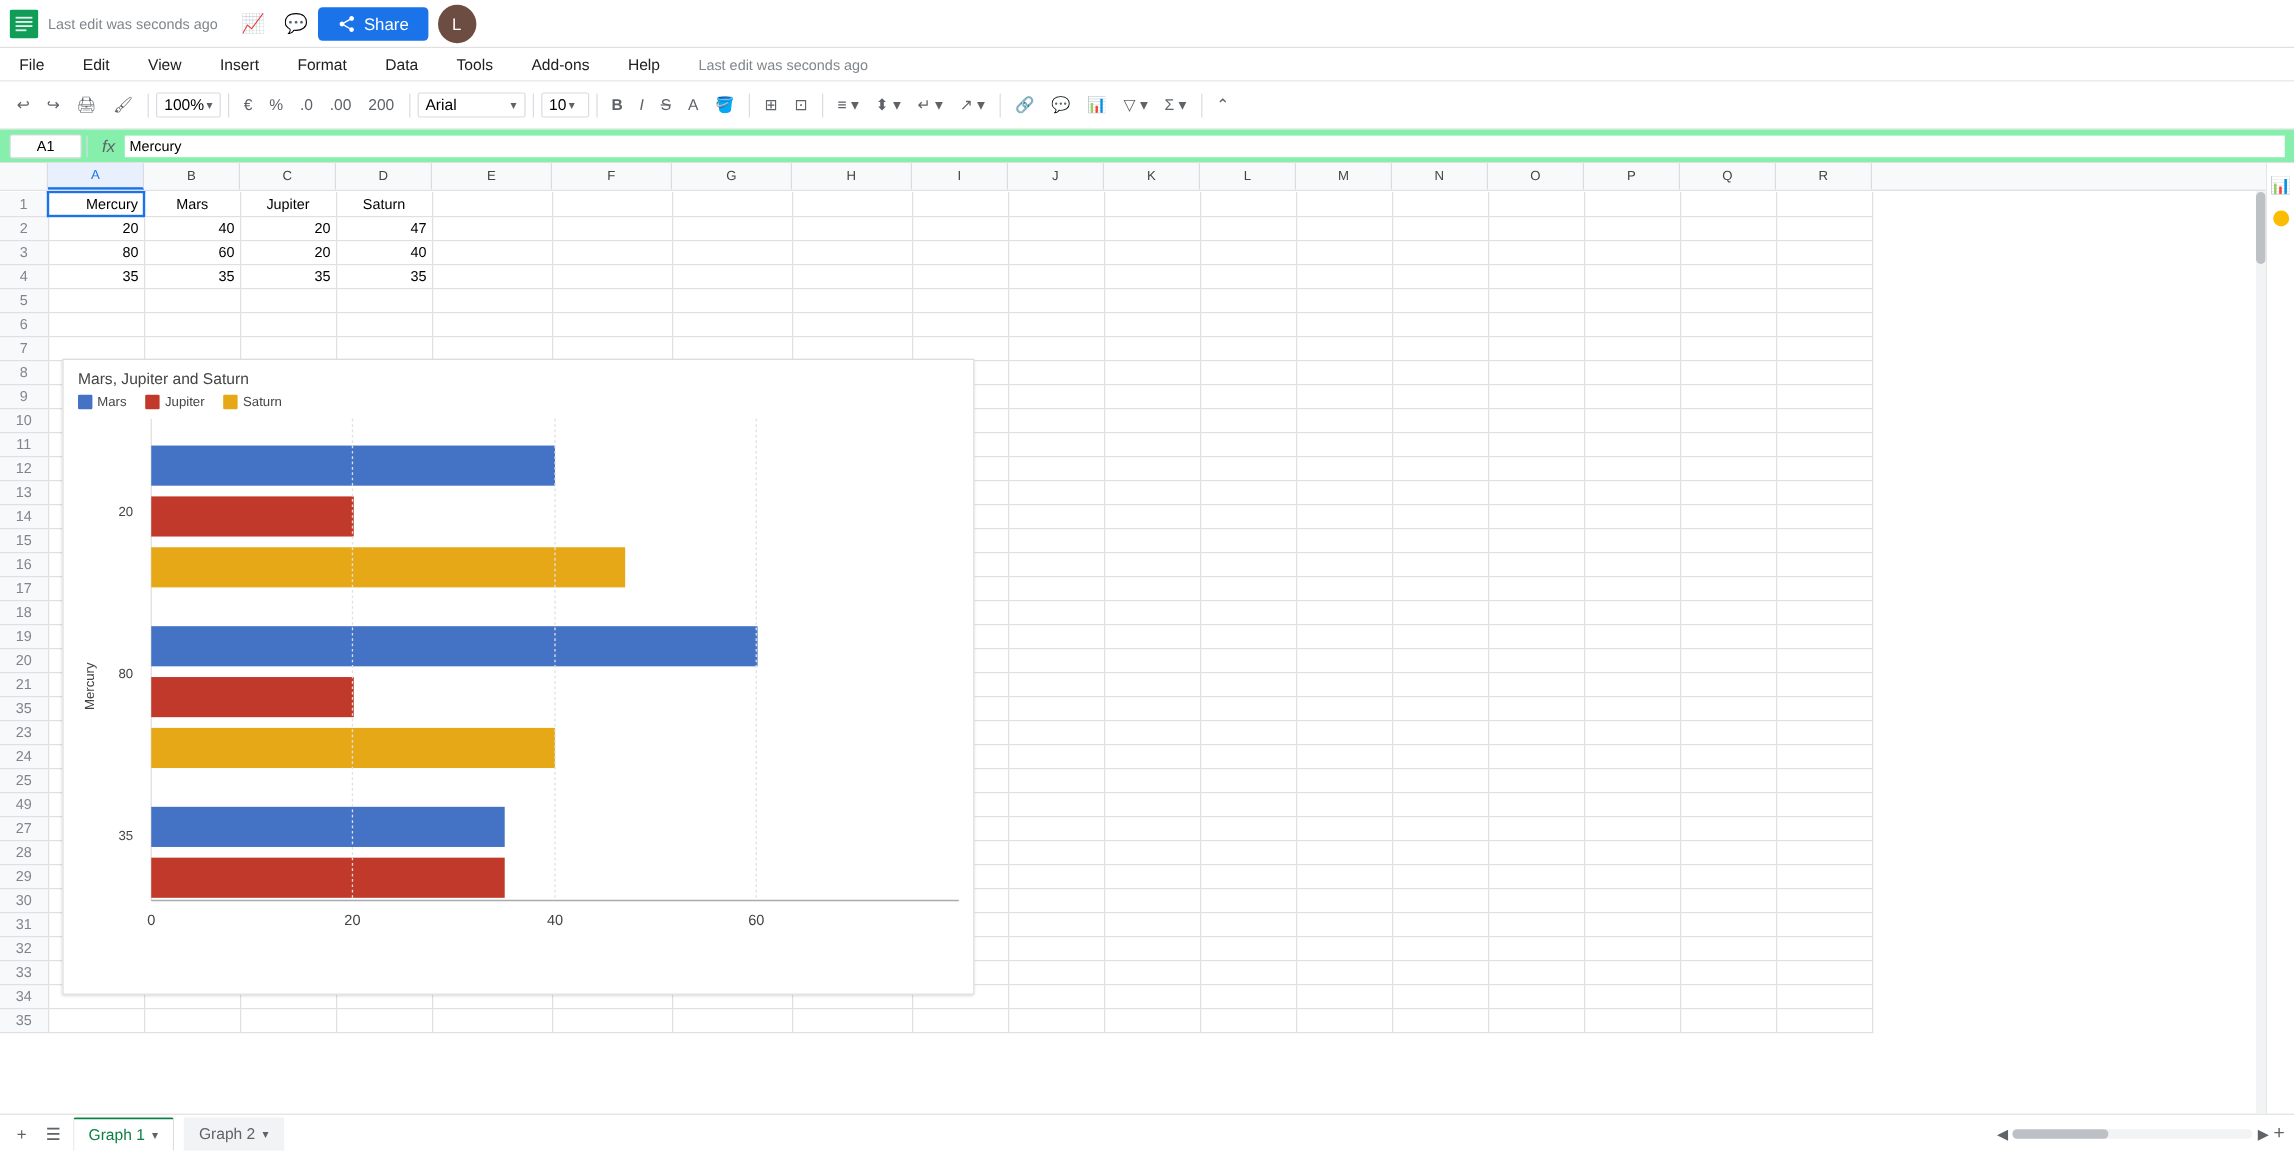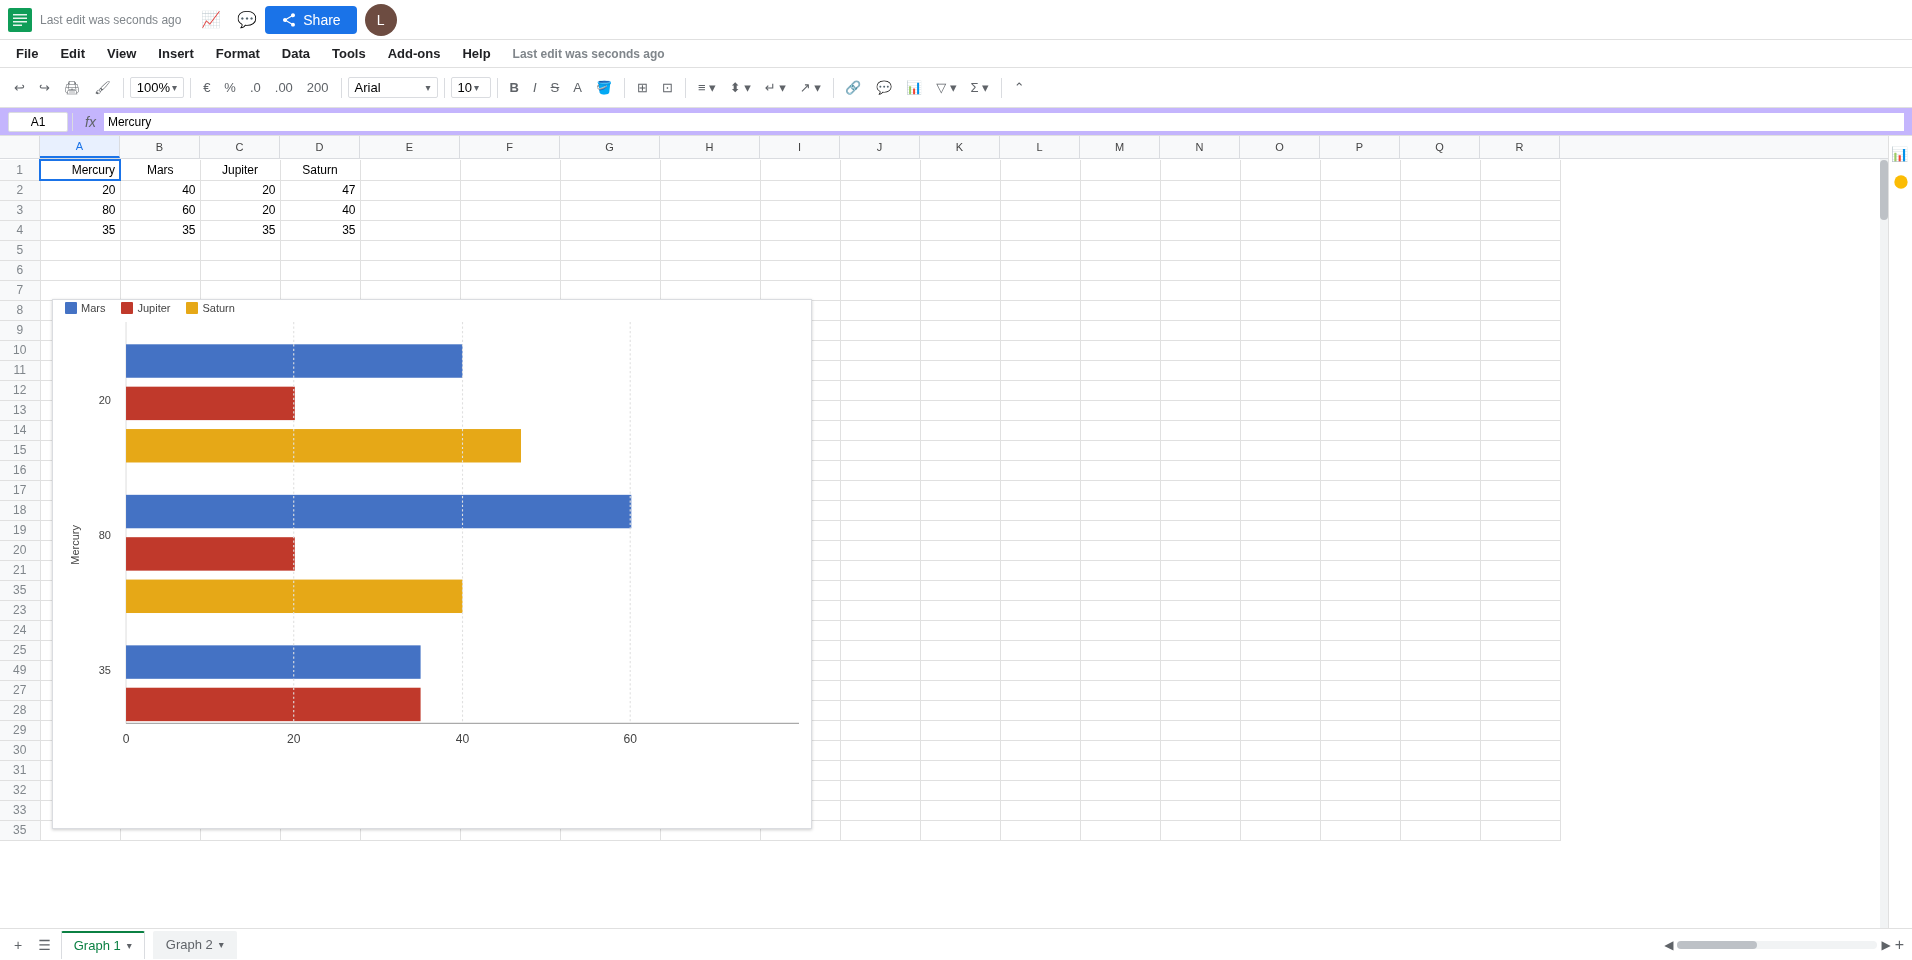--- a/index.html
+++ b/index.html
@@ -19,40 +19,40 @@
     #user-avatar {
       width: 32px; height: 32px; border-radius: 50%; background: #6d4c41;
       color: #fff; display: flex; align-items: center; justify-content: center;
       font-size: 14px; font-weight: 500; margin-left: 8px;
     }
     .top-icon-btn { background: none; border: none; cursor: pointer; padding: 4px 8px; color: #5f6368; font-size: 16px; }
 
     
     #menubar {
       display: flex; align-items: center; height: 28px; padding: 0 8px;
-      border-bottom: 1px solid #e0e0e0; gap: 6px; font-weight: bold;
+      border-bottom: 1px solid #e0e0e0; gap: 16px;
     }
     .menu-item { padding: 2px 8px; font-size: 13px; color: #202124; cursor: pointer; border-radius: 2px; }
     #last-edit { font-size: 12px; color: #80868b; margin-left: 8px; }
 
     
     #toolbar {
       display: flex; align-items: center; height: 40px; padding: 0 8px;
       border-bottom: 1px solid #e0e0e0; gap: 2px; background: #fff;
     }
     .tb-btn { background: none; border: none; cursor: pointer; padding: 4px 6px; color: #5f6368; font-size: 13px; border-radius: 2px; }
     .tb-separator { width: 1px; height: 20px; background: #dadce0; margin: 0 4px; }
     .zoom-box { border: 1px solid #dadce0; border-radius: 2px; padding: 2px 6px; font-size: 13px; min-width: 50px; display: flex; align-items: center; gap: 2px; cursor: pointer; }
     .font-box { border: 1px solid #dadce0; border-radius: 2px; padding: 2px 6px; font-size: 13px; min-width: 80px; cursor: pointer; }
     .font-size-box { border: 1px solid #dadce0; border-radius: 2px; padding: 2px 6px; font-size: 13px; min-width: 40px; cursor: pointer; }
 
     
     #formulabar {
       display: flex; align-items: center; height: 28px; border-bottom: 1px solid #e0e0e0;
-      padding: 0 8px; background: #c4b5fd;
+      padding: 0 8px; background: #86efac;
     }
     #cell-ref { width: 60px; border: 1px solid #dadce0; border-radius: 2px; padding: 2px 6px; font-size: 12px; }
     #formula-content { flex: 1; border: none; outline: none; font-size: 12px; padding: 2px 4px; }
 
     
     #main-area { display: flex; height: calc(960px - 40px - 28px - 40px - 28px - 32px); }
     #sheet-area { flex: 1; overflow: hidden; position: relative; }
 
     
     #col-headers { display: flex; border-bottom: 1px solid #dadce0; background: #f8f9fa; }
@@ -941,20 +941,41 @@
               <td style="height: 20px; border-right: 1px solid rgb(224, 224, 224); border-bottom: 1px solid rgb(224, 224, 224); padding: 0px 4px; font-size: 12px; white-space: nowrap; overflow: hidden;"></td>
               <td style="height: 20px; border-right: 1px solid rgb(224, 224, 224); border-bottom: 1px solid rgb(224, 224, 224); padding: 0px 4px; font-size: 12px; white-space: nowrap; overflow: hidden;"></td>
               <td style="height: 20px; border-right: 1px solid rgb(224, 224, 224); border-bottom: 1px solid rgb(224, 224, 224); padding: 0px 4px; font-size: 12px; white-space: nowrap; overflow: hidden;"></td>
               <td style="height: 20px; border-right: 1px solid rgb(224, 224, 224); border-bottom: 1px solid rgb(224, 224, 224); padding: 0px 4px; font-size: 12px; white-space: nowrap; overflow: hidden;"></td>
               <td style="height: 20px; border-right: 1px solid rgb(224, 224, 224); border-bottom: 1px solid rgb(224, 224, 224); padding: 0px 4px; font-size: 12px; white-space: nowrap; overflow: hidden;"></td>
               <td style="height: 20px; border-right: 1px solid rgb(224, 224, 224); border-bottom: 1px solid rgb(224, 224, 224); padding: 0px 4px; font-size: 12px; white-space: nowrap; overflow: hidden;"></td>
               <td style="height: 20px; border-right: 1px solid rgb(224, 224, 224); border-bottom: 1px solid rgb(224, 224, 224); padding: 0px 4px; font-size: 12px; white-space: nowrap; overflow: hidden;"></td>
               <td style="height: 20px; border-right: 1px solid rgb(224, 224, 224); border-bottom: 1px solid rgb(224, 224, 224); padding: 0px 4px; font-size: 12px; white-space: nowrap; overflow: hidden;"></td>
             </tr>
             <tr>
+              <td class="row-num">34</td>
+              <td style="height: 20px; border-right: 1px solid rgb(224, 224, 224); border-bottom: 1px solid rgb(224, 224, 224); padding: 0px 4px; font-size: 12px; white-space: nowrap; overflow: hidden;"></td>
+              <td style="height: 20px; border-right: 1px solid rgb(224, 224, 224); border-bottom: 1px solid rgb(224, 224, 224); padding: 0px 4px; font-size: 12px; white-space: nowrap; overflow: hidden;"></td>
+              <td style="height: 20px; border-right: 1px solid rgb(224, 224, 224); border-bottom: 1px solid rgb(224, 224, 224); padding: 0px 4px; font-size: 12px; white-space: nowrap; overflow: hidden;"></td>
+              <td style="height: 20px; border-right: 1px solid rgb(224, 224, 224); border-bottom: 1px solid rgb(224, 224, 224); padding: 0px 4px; font-size: 12px; white-space: nowrap; overflow: hidden;"></td>
+              <td style="height: 20px; border-right: 1px solid rgb(224, 224, 224); border-bottom: 1px solid rgb(224, 224, 224); padding: 0px 4px; font-size: 12px; white-space: nowrap; overflow: hidden;"></td>
+              <td style="height: 20px; border-right: 1px solid rgb(224, 224, 224); border-bottom: 1px solid rgb(224, 224, 224); padding: 0px 4px; font-size: 12px; white-space: nowrap; overflow: hidden;"></td>
+              <td style="height: 20px; border-right: 1px solid rgb(224, 224, 224); border-bottom: 1px solid rgb(224, 224, 224); padding: 0px 4px; font-size: 12px; white-space: nowrap; overflow: hidden;"></td>
+              <td style="height: 20px; border-right: 1px solid rgb(224, 224, 224); border-bottom: 1px solid rgb(224, 224, 224); padding: 0px 4px; font-size: 12px; white-space: nowrap; overflow: hidden;"></td>
+              <td style="height: 20px; border-right: 1px solid rgb(224, 224, 224); border-bottom: 1px solid rgb(224, 224, 224); padding: 0px 4px; font-size: 12px; white-space: nowrap; overflow: hidden;"></td>
+              <td style="height: 20px; border-right: 1px solid rgb(224, 224, 224); border-bottom: 1px solid rgb(224, 224, 224); padding: 0px 4px; font-size: 12px; white-space: nowrap; overflow: hidden;"></td>
+              <td style="height: 20px; border-right: 1px solid rgb(224, 224, 224); border-bottom: 1px solid rgb(224, 224, 224); padding: 0px 4px; font-size: 12px; white-space: nowrap; overflow: hidden;"></td>
+              <td style="height: 20px; border-right: 1px solid rgb(224, 224, 224); border-bottom: 1px solid rgb(224, 224, 224); padding: 0px 4px; font-size: 12px; white-space: nowrap; overflow: hidden;"></td>
+              <td style="height: 20px; border-right: 1px solid rgb(224, 224, 224); border-bottom: 1px solid rgb(224, 224, 224); padding: 0px 4px; font-size: 12px; white-space: nowrap; overflow: hidden;"></td>
+              <td style="height: 20px; border-right: 1px solid rgb(224, 224, 224); border-bottom: 1px solid rgb(224, 224, 224); padding: 0px 4px; font-size: 12px; white-space: nowrap; overflow: hidden;"></td>
+              <td style="height: 20px; border-right: 1px solid rgb(224, 224, 224); border-bottom: 1px solid rgb(224, 224, 224); padding: 0px 4px; font-size: 12px; white-space: nowrap; overflow: hidden;"></td>
+              <td style="height: 20px; border-right: 1px solid rgb(224, 224, 224); border-bottom: 1px solid rgb(224, 224, 224); padding: 0px 4px; font-size: 12px; white-space: nowrap; overflow: hidden;"></td>
+              <td style="height: 20px; border-right: 1px solid rgb(224, 224, 224); border-bottom: 1px solid rgb(224, 224, 224); padding: 0px 4px; font-size: 12px; white-space: nowrap; overflow: hidden;"></td>
+              <td style="height: 20px; border-right: 1px solid rgb(224, 224, 224); border-bottom: 1px solid rgb(224, 224, 224); padding: 0px 4px; font-size: 12px; white-space: nowrap; overflow: hidden;"></td>
+            </tr>
+            <tr>
               <td class="row-num">35</td>
               <td style="height: 20px; border-right: 1px solid rgb(224, 224, 224); border-bottom: 1px solid rgb(224, 224, 224); padding: 0px 4px; font-size: 12px; white-space: nowrap; overflow: hidden;"></td>
               <td style="height: 20px; border-right: 1px solid rgb(224, 224, 224); border-bottom: 1px solid rgb(224, 224, 224); padding: 0px 4px; font-size: 12px; white-space: nowrap; overflow: hidden;"></td>
               <td style="height: 20px; border-right: 1px solid rgb(224, 224, 224); border-bottom: 1px solid rgb(224, 224, 224); padding: 0px 4px; font-size: 12px; white-space: nowrap; overflow: hidden;"></td>
               <td style="height: 20px; border-right: 1px solid rgb(224, 224, 224); border-bottom: 1px solid rgb(224, 224, 224); padding: 0px 4px; font-size: 12px; white-space: nowrap; overflow: hidden;"></td>
               <td style="height: 20px; border-right: 1px solid rgb(224, 224, 224); border-bottom: 1px solid rgb(224, 224, 224); padding: 0px 4px; font-size: 12px; white-space: nowrap; overflow: hidden;"></td>
               <td style="height: 20px; border-right: 1px solid rgb(224, 224, 224); border-bottom: 1px solid rgb(224, 224, 224); padding: 0px 4px; font-size: 12px; white-space: nowrap; overflow: hidden;"></td>
               <td style="height: 20px; border-right: 1px solid rgb(224, 224, 224); border-bottom: 1px solid rgb(224, 224, 224); padding: 0px 4px; font-size: 12px; white-space: nowrap; overflow: hidden;"></td>
               <td style="height: 20px; border-right: 1px solid rgb(224, 224, 224); border-bottom: 1px solid rgb(224, 224, 224); padding: 0px 4px; font-size: 12px; white-space: nowrap; overflow: hidden;"></td>
               <td style="height: 20px; border-right: 1px solid rgb(224, 224, 224); border-bottom: 1px solid rgb(224, 224, 224); padding: 0px 4px; font-size: 12px; white-space: nowrap; overflow: hidden;"></td>
@@ -965,20 +986,21 @@
               <td style="height: 20px; border-right: 1px solid rgb(224, 224, 224); border-bottom: 1px solid rgb(224, 224, 224); padding: 0px 4px; font-size: 12px; white-space: nowrap; overflow: hidden;"></td>
               <td style="height: 20px; border-right: 1px solid rgb(224, 224, 224); border-bottom: 1px solid rgb(224, 224, 224); padding: 0px 4px; font-size: 12px; white-space: nowrap; overflow: hidden;"></td>
               <td style="height: 20px; border-right: 1px solid rgb(224, 224, 224); border-bottom: 1px solid rgb(224, 224, 224); padding: 0px 4px; font-size: 12px; white-space: nowrap; overflow: hidden;"></td>
               <td style="height: 20px; border-right: 1px solid rgb(224, 224, 224); border-bottom: 1px solid rgb(224, 224, 224); padding: 0px 4px; font-size: 12px; white-space: nowrap; overflow: hidden;"></td>
               <td style="height: 20px; border-right: 1px solid rgb(224, 224, 224); border-bottom: 1px solid rgb(224, 224, 224); padding: 0px 4px; font-size: 12px; white-space: nowrap; overflow: hidden;"></td>
             </tr>
           </tbody>
       </table>
 
       <div class="chart-container" style="top:140px;left:52px;width:760px;height:530px;">
+        <div class="chart-title">Mars, Jupiter and Saturn</div>
 
         <div class="chart-legend">
           <div class="legend-item">
             <div class="legend-dot" style="background:#4472c4"></div>
             <span>Mars</span>
           </div>
           <div class="legend-item">
             <div class="legend-dot" style="background:#c0392b"></div>
             <span>Jupiter</span>
           </div>

